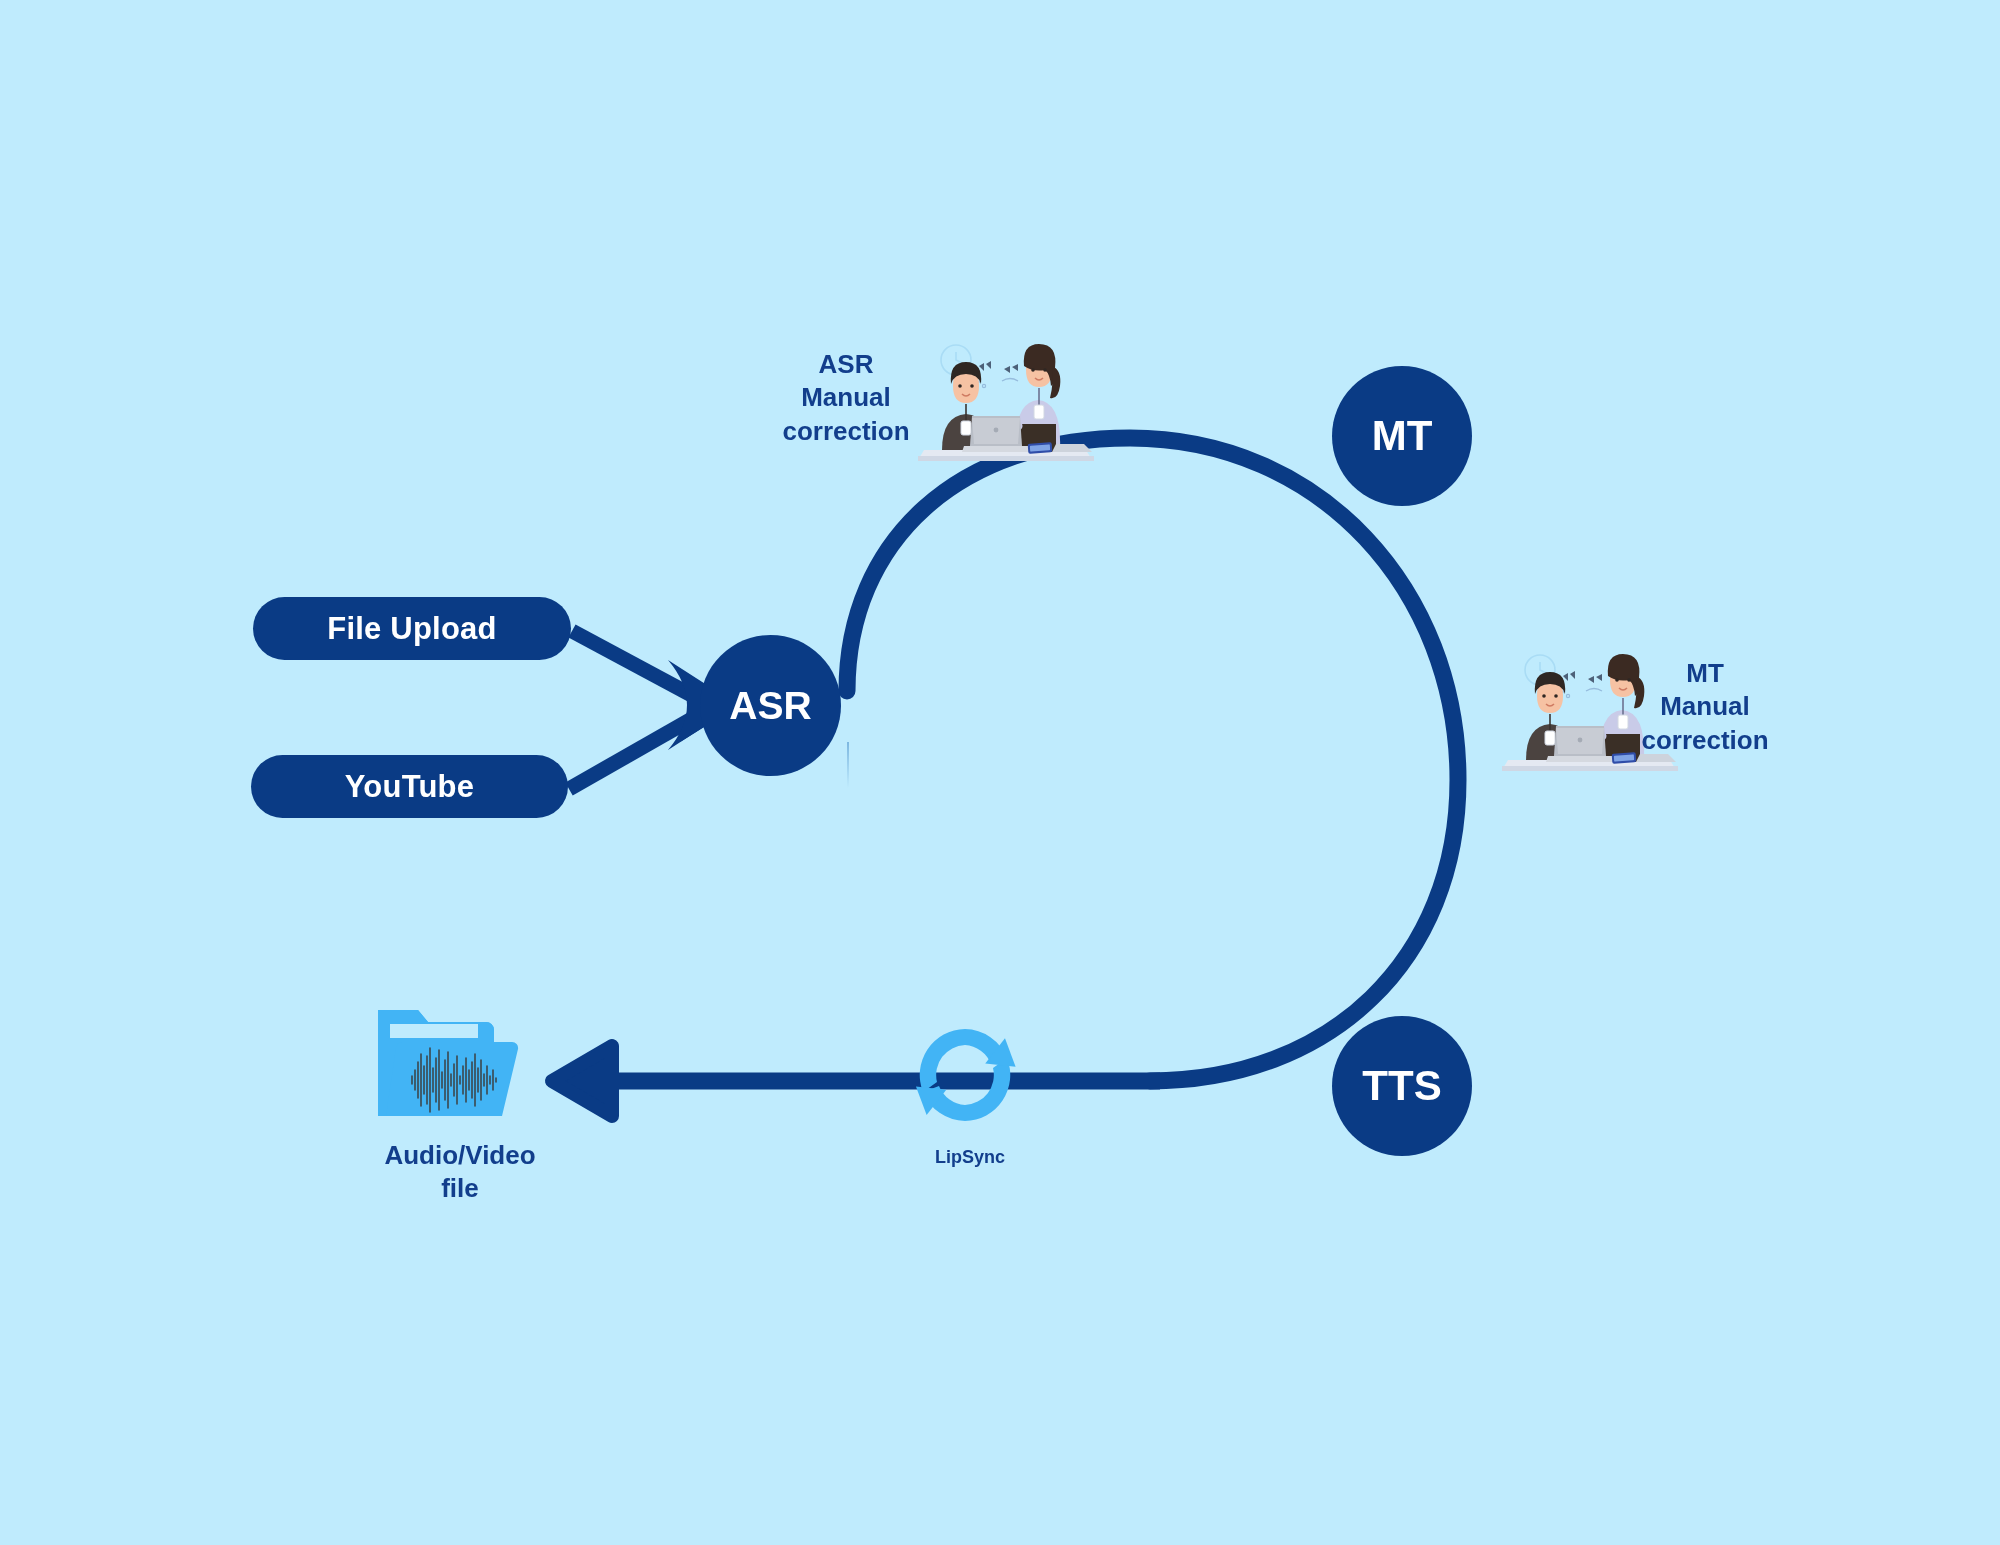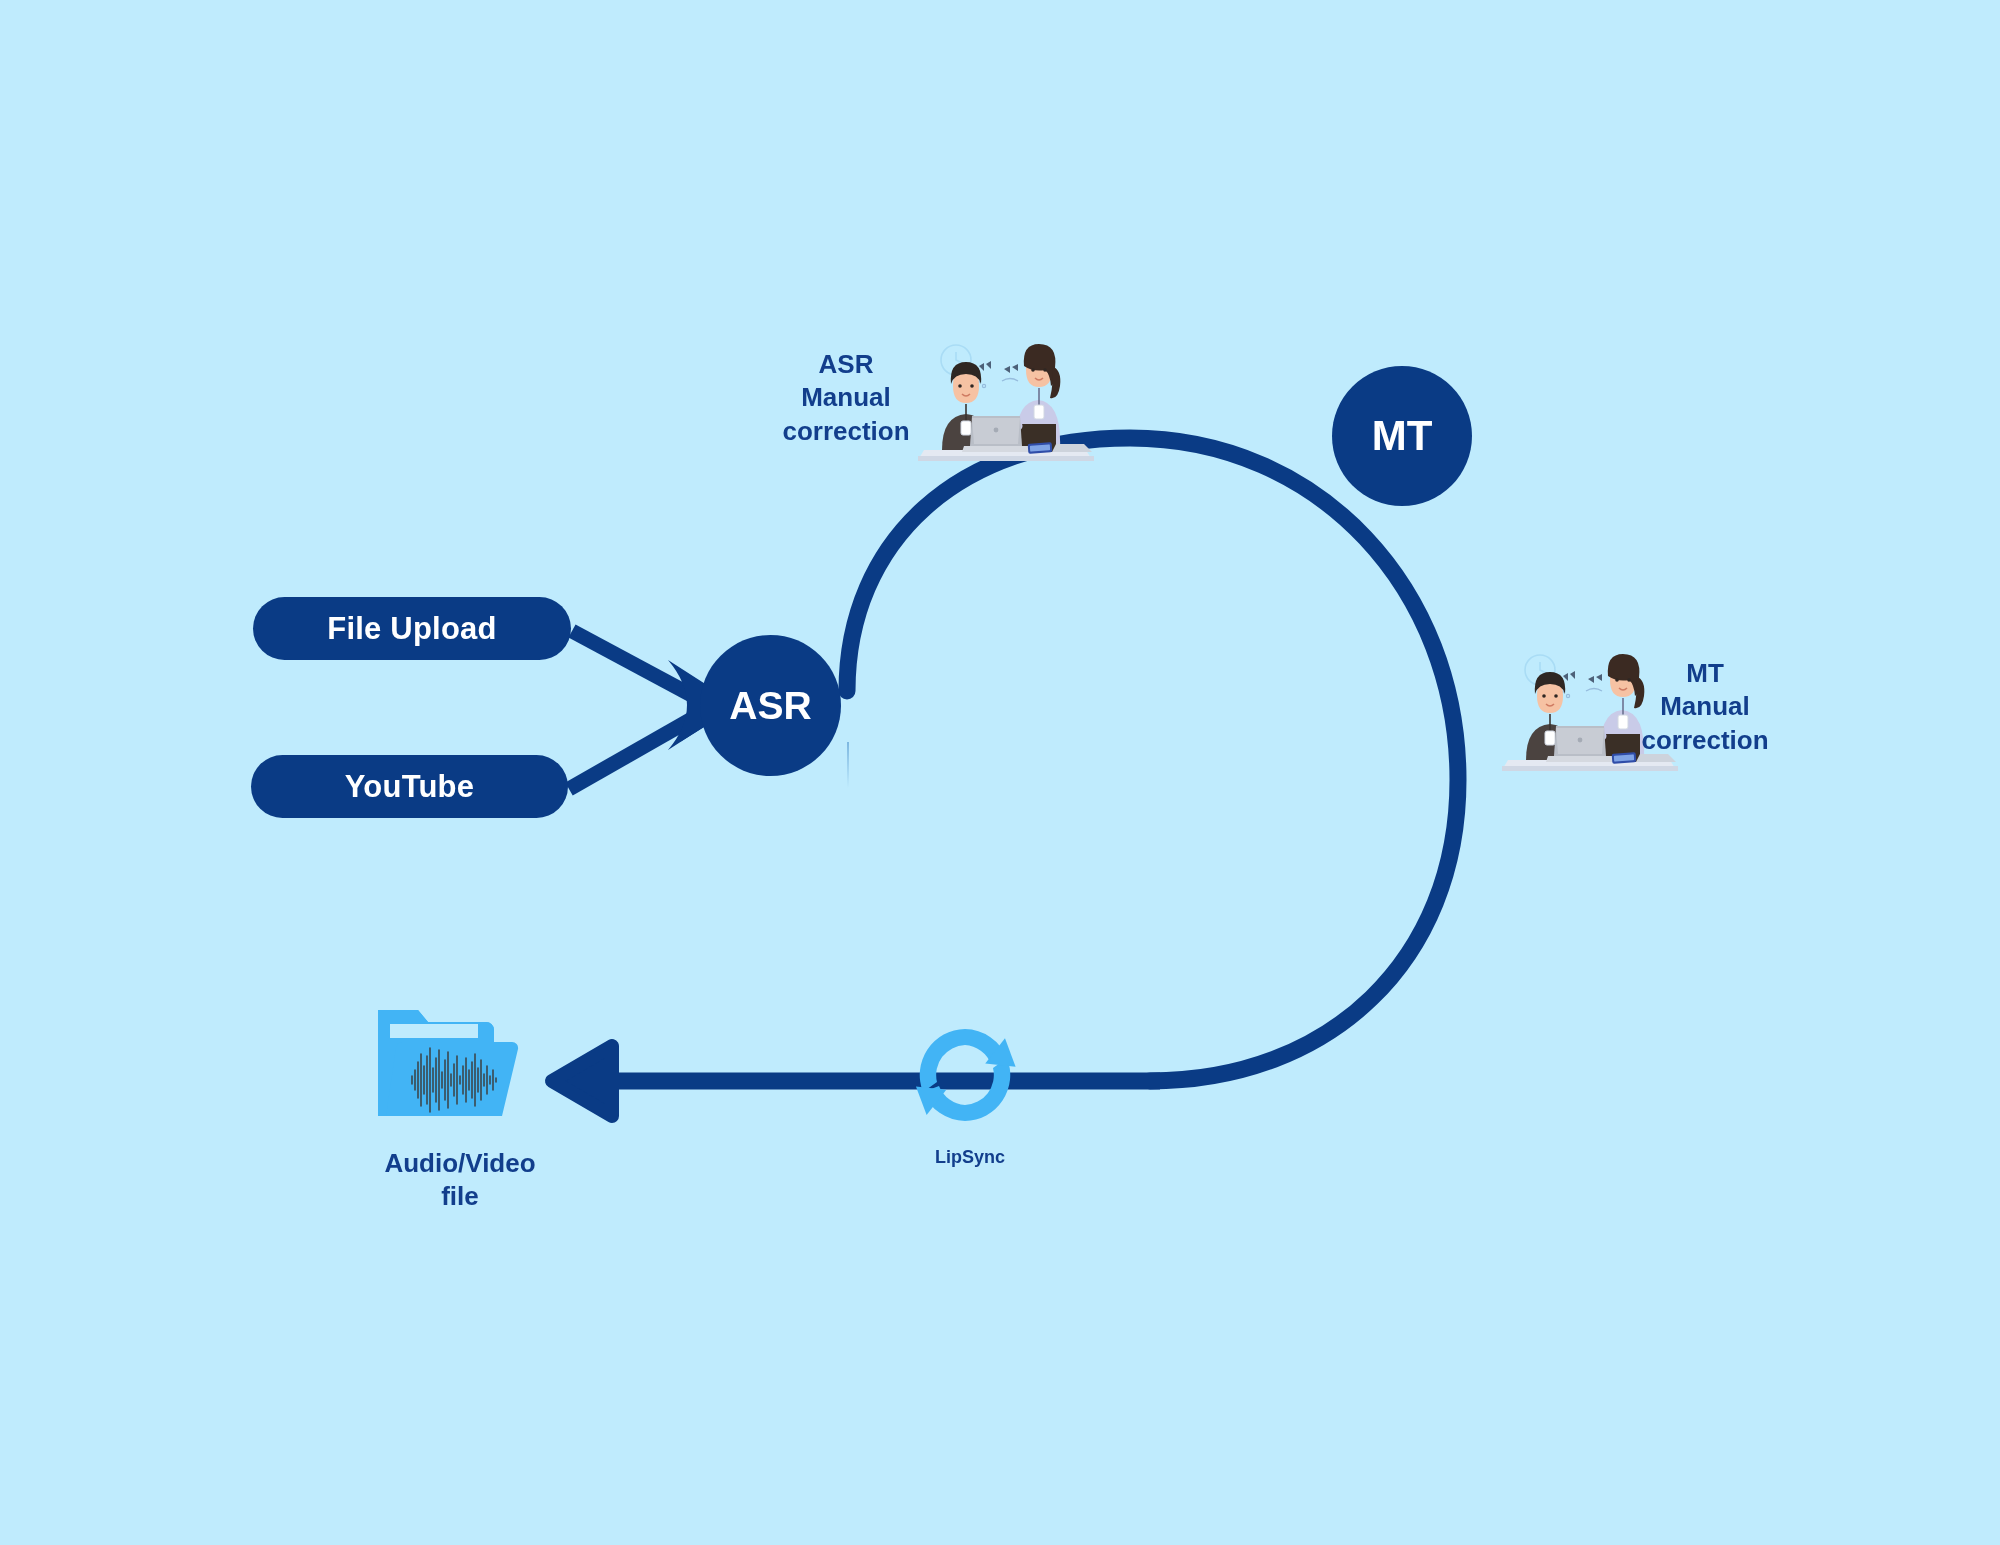--- a/index.html
+++ b/index.html
@@ -113,21 +113,20 @@
     left: 880px;
     top: 1146px;
     width: 180px;
     font-size: 18px;
   }
   #caption-audio-video {
     left: 340px;
     top: 1139px;
     width: 240px;
     font-size: 26px;
-    margin-top: 8px;
   }
   
   .illus {
     position: absolute;
   }
   #illus-asr { left: 916px; top: 326px; width: 190px; height: 145px; }
   #illus-mt  { left: 1500px; top: 636px; width: 190px; height: 145px; }
   
   #artifact-line {
     position: absolute;
@@ -186,20 +185,23 @@
   </div>
 
   <div class="node-circle" id="node-asr">
     <span>ASR</span>
   </div>
 
   <div class="node-circle" id="node-mt">
     <span>MT</span>
   </div>
 
+  <div class="node-circle" id="node-tts">
+    <span>TTS</span>
+  </div>
 
   <div class="caption" id="caption-asr-correction">
     <div>ASR</div>
     <div>Manual</div>
     <div>correction</div>
   </div>
 
   <svg class="illus" id="illus-asr" viewBox="0 0 190 145" width="190" height="145" xmlns="http://www.w3.org/2000/svg">
 
     <circle cx="40" cy="34" r="15" fill="none" stroke="#a9dcf5" stroke-width="1.6"></circle>

